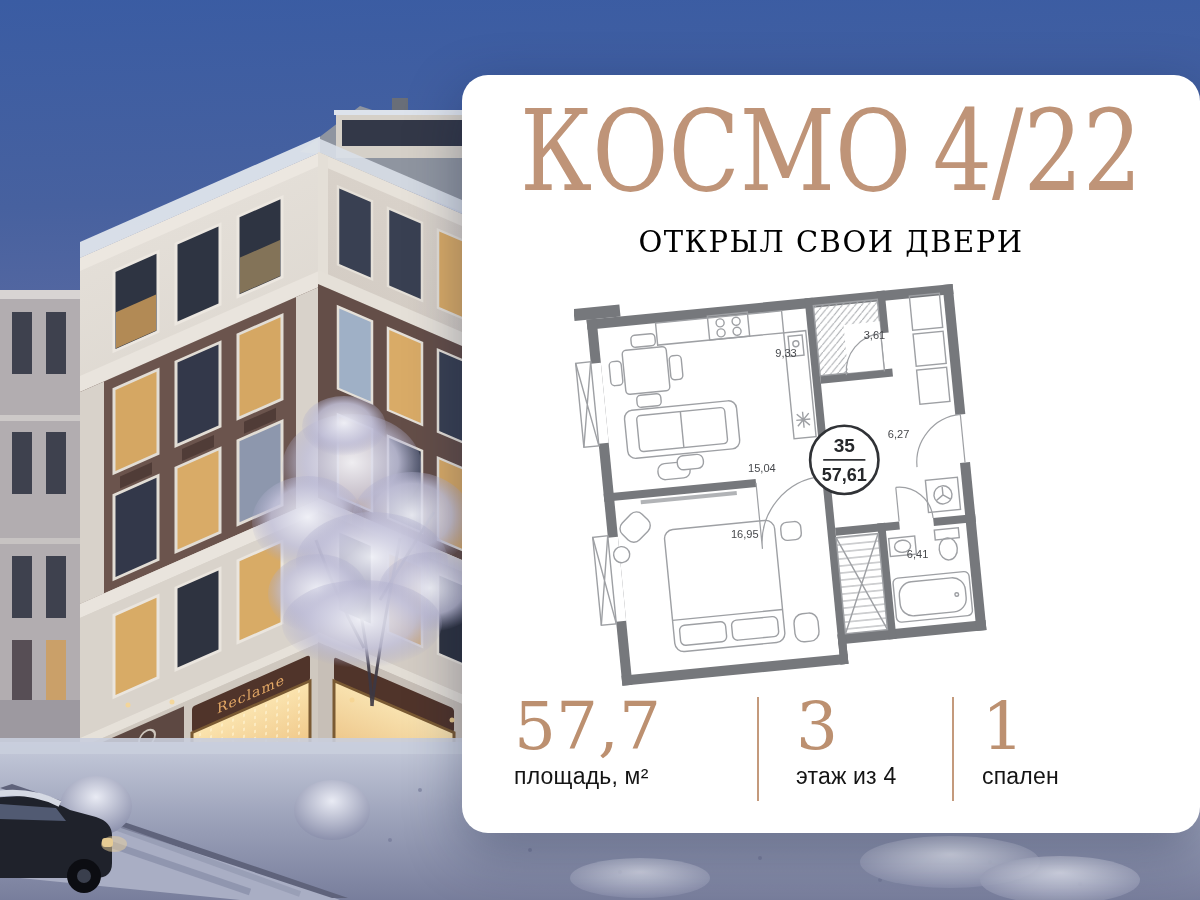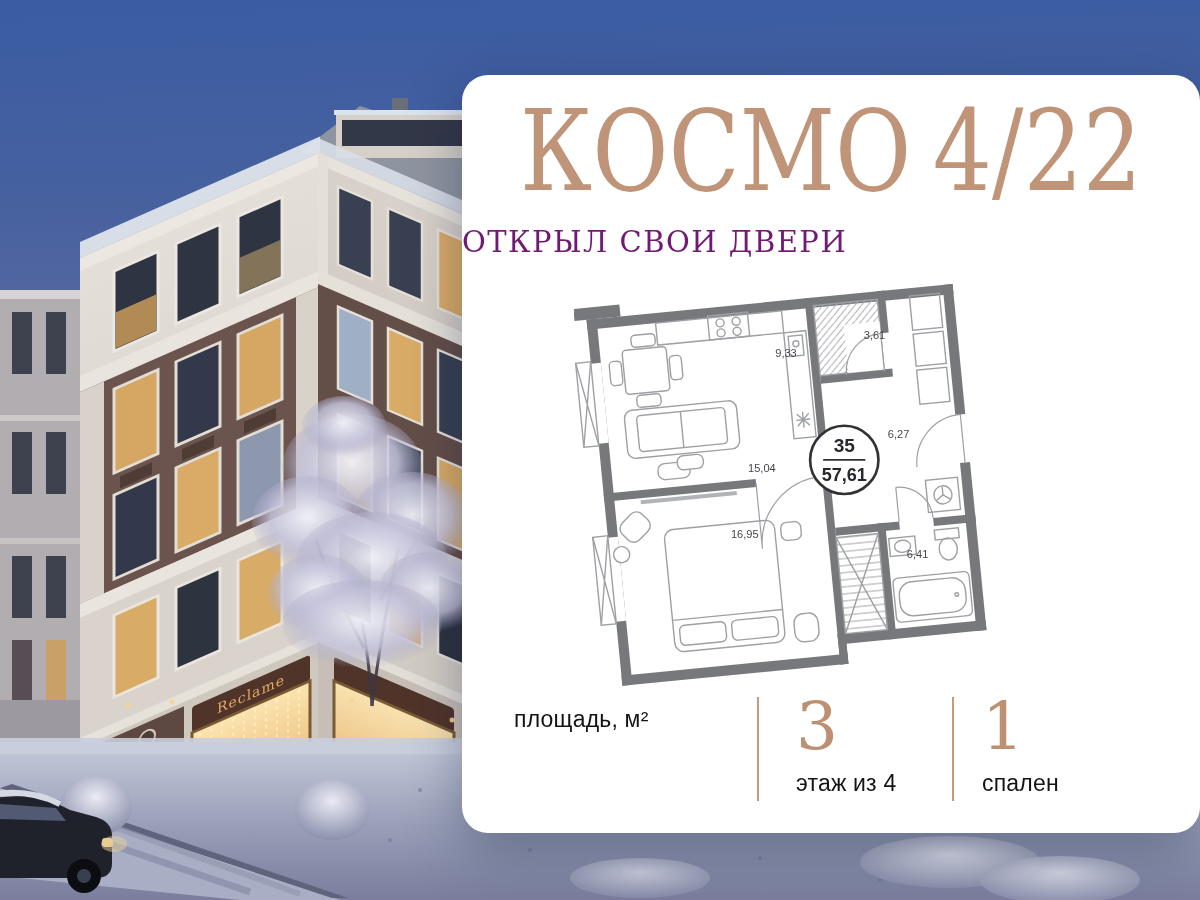--- a/index.html
+++ b/index.html
@@ -16,31 +16,31 @@
   }
   .brand{
     position:absolute;left:0;right:0;top:26px;text-align:center;
     font-family:"DejaVu Serif","Liberation Serif",serif;
     color:#bf9478;font-size:96px;line-height:1.05;white-space:nowrap;
     transform:scale(.97,1.17);transform-origin:50% 50%;
     letter-spacing:0px;
   }
   .brand .num{margin-left:22px;}
   .subtitle{
-    position:absolute;left:0;right:0;top:150px;
+    position:absolute;left:0;right:0;top:150px;text-align:center;
     font-family:"DejaVu Serif","Liberation Serif",serif;
-    font-size:29px;color:#701a75;letter-spacing:1.5px;white-space:nowrap;
+    font-size:29px;color:#000000;letter-spacing:1.5px;white-space:nowrap;
   }
   .plan-svg{position:absolute;left:112px;top:204px;width:424px;height:412px;}
   .stat{position:absolute;top:620px;}
   .stat .val{
     font-family:"DejaVu Serif","Liberation Serif",serif;
     font-size:66px;line-height:64px;color:#bc9070;
   }
-  .stat .lab{margin-top:11px;font-size:23px;color:#141414;letter-spacing:.2px;}
+  .stat .lab{margin-top:4px;font-size:23px;color:#141414;letter-spacing:.2px;}
   .s1{left:52px;} .s2{left:334px;} .s3{left:520px;}
   .vdiv{position:absolute;width:2px;background:#c49a7c;top:622px;height:104px;}
   .d1{left:295px;} .d2{left:490px;}
   .wall{fill:#76787c;}
   .fur{fill:none;stroke:#9ea0a4;stroke-width:1.4;}
   .furf{fill:#ffffff;stroke:#9ea0a4;stroke-width:1.4;}
   .door{fill:none;stroke:#9ea0a4;stroke-width:1.2;}
   .rlab{font-family:"Liberation Sans",sans-serif;font-size:11px;fill:#46484c;text-anchor:middle;}
   .blab{font-family:"Liberation Sans",sans-serif;font-weight:bold;fill:#26282b;text-anchor:middle;}
 </style>
@@ -414,20 +414,21 @@
 
       <g>
         <circle cx="268" cy="180" r="34" fill="#ffffff" stroke="#303236" stroke-width="2.6"></circle>
         <line x1="247" y1="180" x2="289" y2="180" stroke="#303236" stroke-width="1.8"></line>
         <text class="blab" x="268" y="172" font-size="19">35</text>
         <text class="blab" x="268" y="201" font-size="18">57,61</text>
       </g>
     </svg>
 
     <div class="stat s1">
+      <div class="val">57,7</div>
       <div class="lab">площадь, м²</div>
     </div>
     <div class="vdiv d1"></div>
     <div class="stat s2">
       <div class="val">3</div>
       <div class="lab">этаж из 4</div>
     </div>
     <div class="vdiv d2"></div>
     <div class="stat s3">
       <div class="val">1</div>

